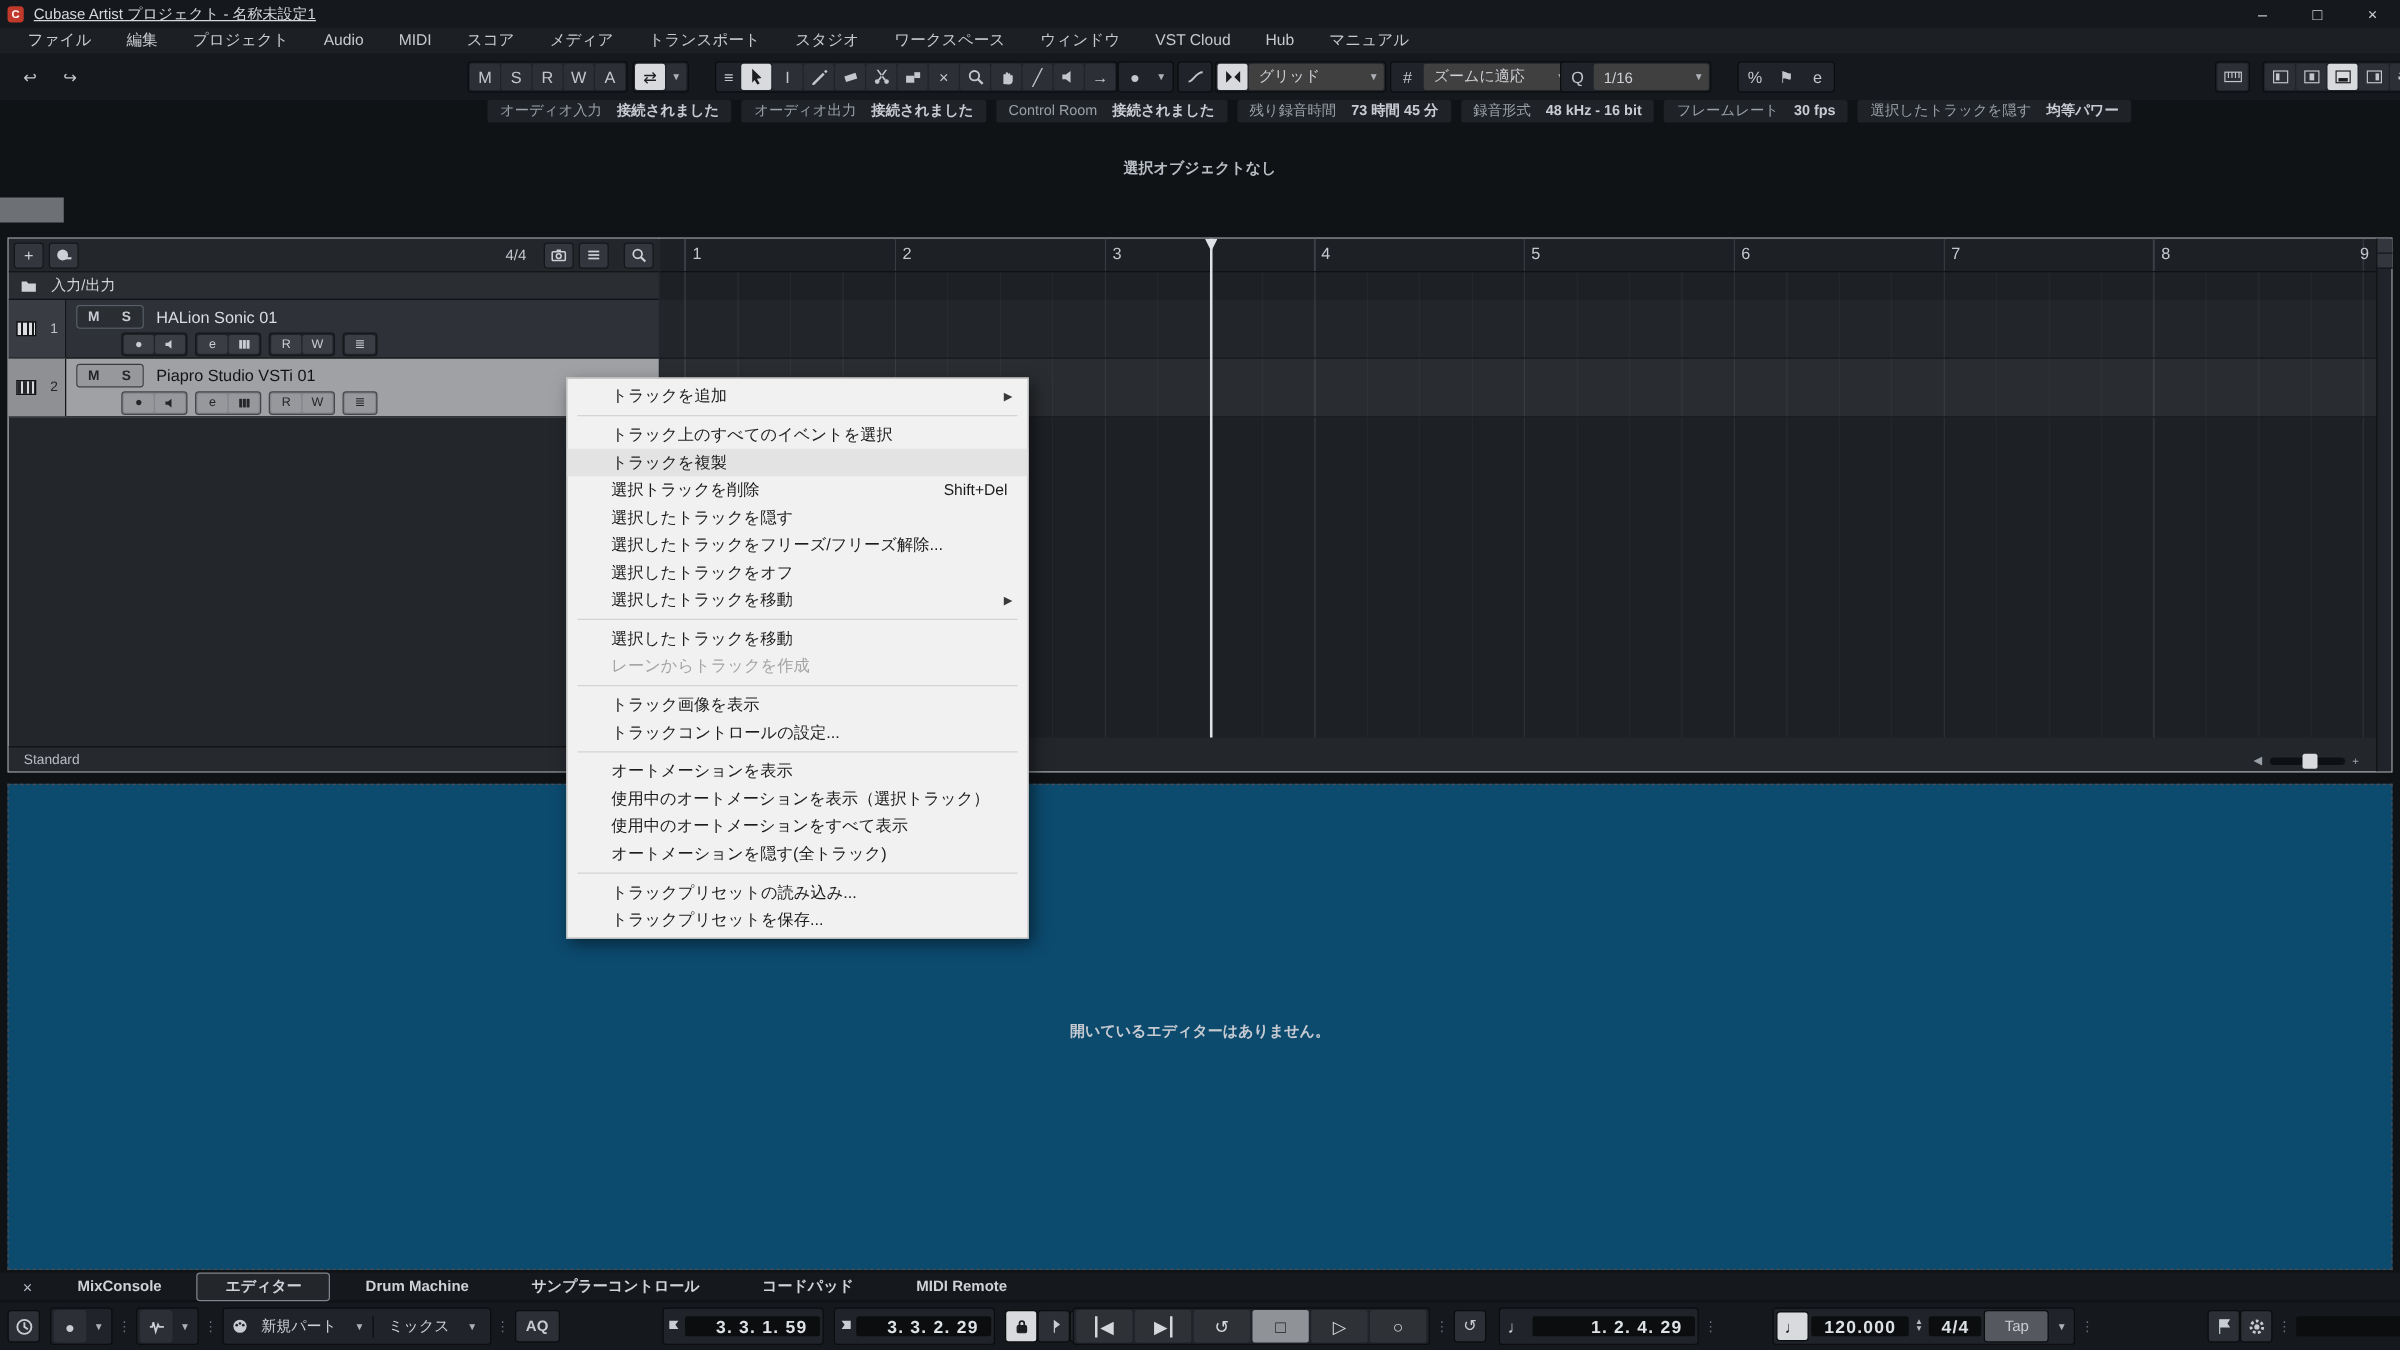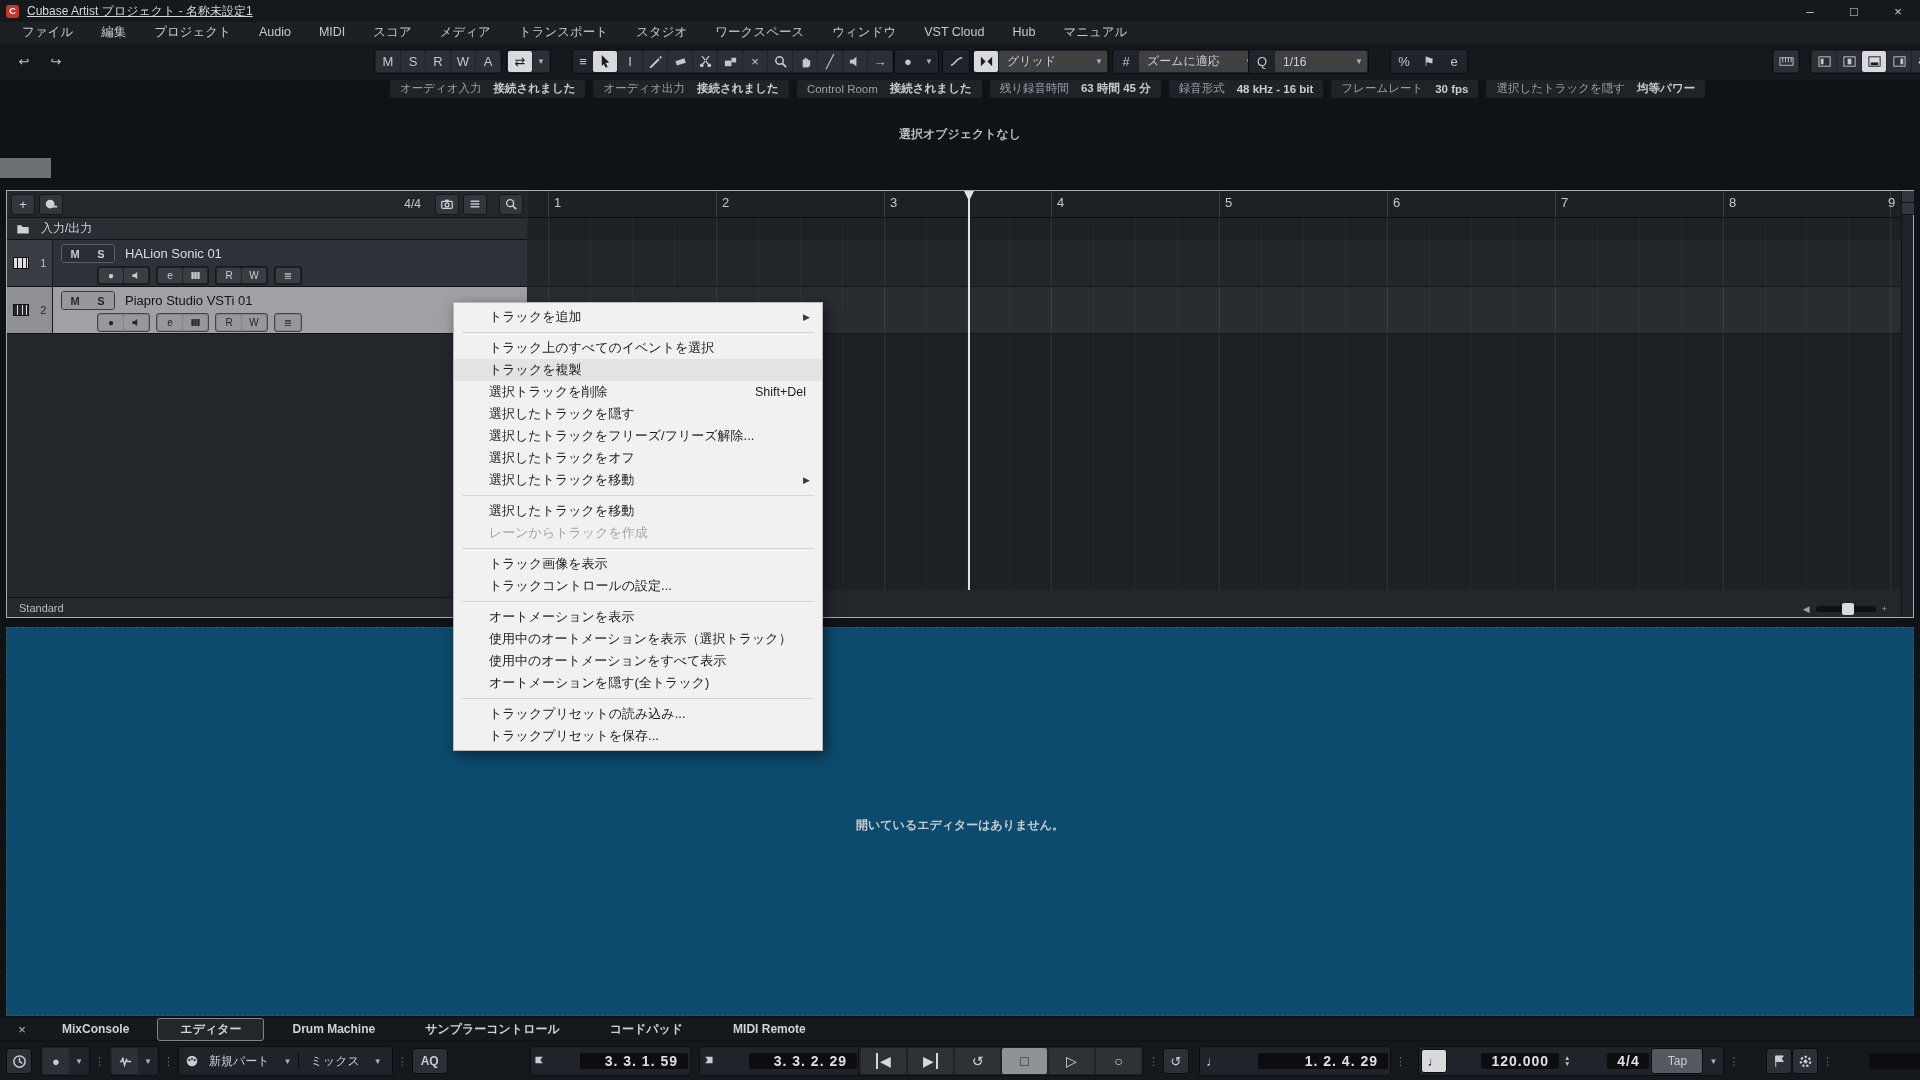--- a/index.html
+++ b/index.html
@@ -115,21 +115,21 @@
   .tab-close { width:24px; font-size:13px; color:#b9bdc3; text-align:center; }
   .tab { padding:2px 22px; font-size:12px; font-weight:bold; color:#cfd3d8; }
   .tab.active { background:#23262b; border:1px solid #81858b; border-radius:3px; }
 
   
   .transport { position:absolute; left:0; top:1042px; width:100%; height:38px; background:#15181c; }
   .tr { position:absolute; top:5px; height:28px; display:flex; align-items:center; }
   .tbtn { min-width:26px; height:26px; background:#2c3036; border:1px solid #0b0d0f; border-radius:3px; color:#c9cdd2; display:flex; align-items:center; justify-content:center; font-size:13px; }
   .tbtn svg { width:15px; height:15px; fill:currentColor; stroke:currentColor; }
   .tbtn.lit { background:#d8dadd; color:#1b1d20; }
-  .lcd { background:#0b0d0f; color:#dde0e4; font-size:14px; font-weight:bold; letter-spacing:1px; padding:3px 10px; border-radius:2px; height:16px; display:flex; align-items:center;margin-left:32px; }
+  .lcd { background:#0b0d0f; color:#dde0e4; font-size:14px; font-weight:bold; letter-spacing:1px; padding:3px 10px; border-radius:2px; height:16px; display:flex; align-items:center; }
   .trgrp { background:#20242a; border:1px solid #0b0d0f; border-radius:3px; display:flex; align-items:center; gap:2px; padding:1px 2px; height:30px; }
   .bigbtn { width:45px; height:26px; background:#2e3136; border-radius:2px; display:flex; align-items:center; justify-content:center; font-size:14px; color:#d4d7db; }
   .bigbtn.stop { background:#8f9297; color:#1c1e21; }
   .dots { color:#6a6e75; font-size:11px; padding:0 4px; letter-spacing:0; }
   .flagbox { display:flex; align-items:center; gap:2px; }
   .stepper { display:flex; flex-direction:column; font-size:6.5px; color:#b9bdc3; line-height:6px; padding:0 3px; }
 </style>
 </head>
 <body>
 
@@ -345,21 +345,21 @@
     <div class="chip">
         <span class="lbl">オーディオ出力</span>
         <span class="val">接続されました</span>
       </div>
     <div class="chip">
         <span class="lbl">Control Room</span>
         <span class="val">接続されました</span>
       </div>
     <div class="chip">
         <span class="lbl">残り録音時間</span>
-        <span class="val">63 時間 45 分</span>
+        <span class="val">73 時間 45 分</span>
       </div>
     <div class="chip">
         <span class="lbl">録音形式</span>
         <span class="val">48 kHz - 16 bit</span>
       </div>
     <div class="chip">
         <span class="lbl">フレームレート</span>
         <span class="val">30 fps</span>
       </div>
     <div class="chip">

